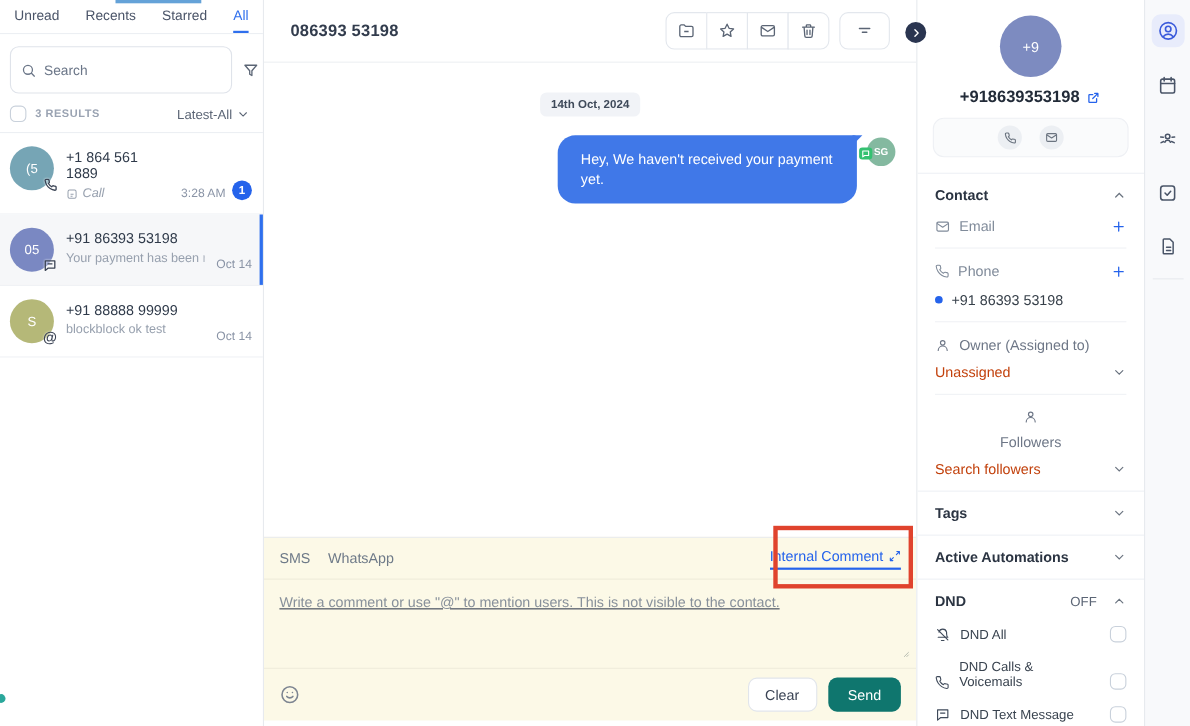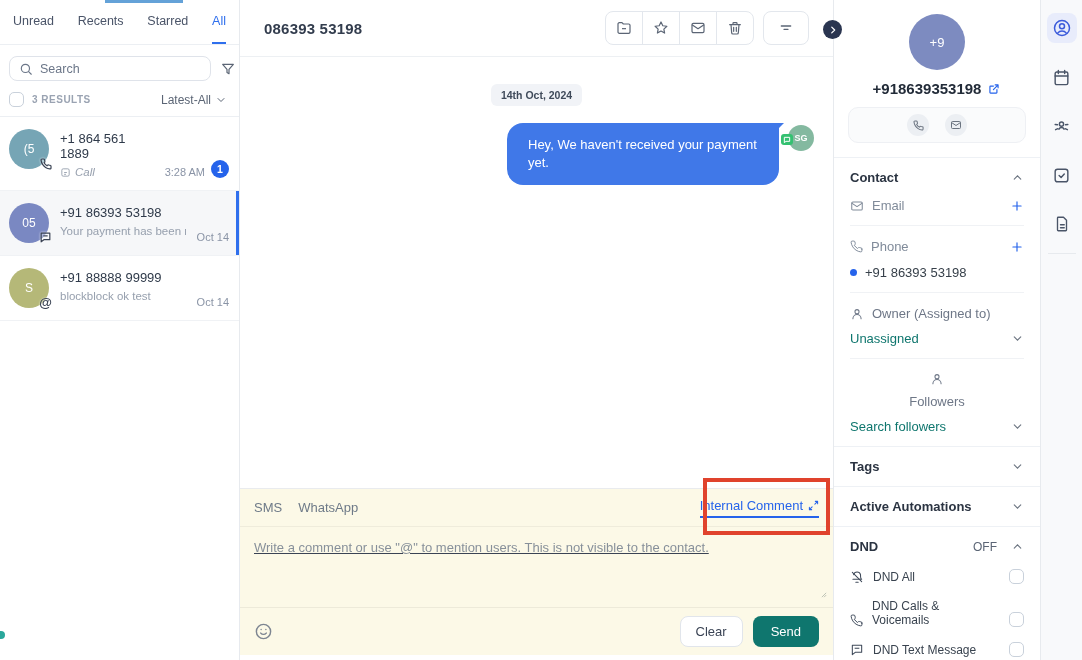--- a/index.html
+++ b/index.html
@@ -6,25 +6,25 @@
   html,body { width:1082px; height:660px; overflow:hidden; }
   body { font-family:"Liberation Sans", sans-serif; background:#fff; position:relative; color:#37404a; }
   .ic { display:block; }
 
   
   .top-strip { position:absolute; left:105px; top:0; width:78px; height:3px; background:#64a2d8; z-index:30; }
   .corner-dot { position:absolute; left:-3px; top:631px; width:8px; height:8px; border-radius:50%; background:#2aa79b; z-index:30; }
 
   
   .sidebar { position:absolute; left:0; top:0; width:240px; height:660px; border-right:1px solid #e7eaee; background:#fff; }
-  .tabs { display:flex; align-items:stretch; justify-content:space-between; height:45px; padding:0 13px; border-bottom:1px solid #eceff3; }
+  .tabs { display:flex; align-items:stretch; justify-content:space-between; height:31px; padding:0 13px; border-bottom:1px solid #eceff3; }
   .tab { display:flex; align-items:center; font-size:12.5px; color:#4a5468; cursor:pointer; border-bottom:2px solid transparent; }
   .tab.active { color:#2f6fed; border-bottom-color:#2f6fed; }
   .search-row { display:flex; align-items:center; gap:9px; padding:11px 9px 8px 9px; }
-  .search-box { flex:1; height:25px; border:1px solid #dfe3ea; border-radius:8px; display:flex; align-items:center; gap:7px; padding:0 9px; background:#fff; color:#6b7688; }
+  .search-box { flex:1; height:43px; border:1px solid #dfe3ea; border-radius:8px; display:flex; align-items:center; gap:7px; padding:0 9px; background:#fff; color:#6b7688; }
   .search-box input { border:0; outline:0; flex:1; font-size:12.5px; font-family:inherit; color:#37404a; background:transparent; }
   .search-box input::placeholder { color:#6b7688; }
   .icon-btn { color:#5b6575; display:flex; align-items:center; justify-content:center; cursor:pointer; }
   .results-row { display:flex; align-items:center; justify-content:space-between; padding:3px 12px 9px 9px; border-bottom:1px solid #eceff3; }
   .results-left { display:flex; align-items:center; gap:8px; }
   .cbox { width:15px; height:15px; border:1.5px solid #c9d1db; border-radius:5px; background:#fff; cursor:pointer; flex:none; }
   .results-label { font-size:10px; letter-spacing:.5px; color:#9aa3b2; font-weight:600; }
   .sort { display:flex; align-items:center; gap:4px; font-size:12px; color:#5b6575; cursor:pointer; }
 
   .conv { display:flex; gap:11px; padding:12px 10px 12px 9px; border-bottom:1px solid #f0f2f5; position:relative; cursor:pointer; min-height:63px; }
@@ -90,21 +90,21 @@
   .sec-title { font-size:13px; font-weight:700; color:#2b3442; }
   .chev { color:#6b7480; }
   .field-row { display:flex; align-items:center; gap:8px; margin-top:13px; color:#808b9a; }
   .field-row .flabel { font-size:13px; }
   .plus-btn { margin-left:auto; color:#2563eb; cursor:pointer; font-size:16px; }
   .thin-div { border-top:1px solid #f0f2f5; margin-top:12px; }
   .value-row { display:flex; align-items:center; gap:8px; margin-top:11px; }
   .dot { width:7px; height:7px; border-radius:50%; background:#2563eb; }
   .value-text { font-size:13px; color:#37404a; }
   .select-row { display:flex; align-items:center; justify-content:space-between; margin-top:10px; cursor:pointer; }
-  .select-placeholder { font-size:13px; color:#0f766e; }
+  .select-placeholder { font-size:13px; color:#c2410c; }
   .dnd-state { font-size:12px; color:#5b6575; margin-left:auto; margin-right:14px; }
   .dnd-row { display:flex; align-items:flex-end; gap:9px; margin-top:15px; }
   .dnd-row .dlabel { font-size:12px; color:#39434f; }
   .dnd-row .dicon { color:#3f4a5a; }
   .dnd-row .cbox { margin-left:auto; }
 
   
   .rail { position:absolute; left:1040px; top:0; width:42px; height:660px; background:#f8f9fb; border-left:1px solid #e7eaee; display:flex; flex-direction:column; align-items:center; padding-top:13px; gap:19px; }
   .rail-item { width:30px; height:30px; border-radius:8px; display:flex; align-items:center; justify-content:center; color:#4a5568; cursor:pointer; }
   .rail-item.active { background:#e8ecfb; color:#3b5bdb; }

